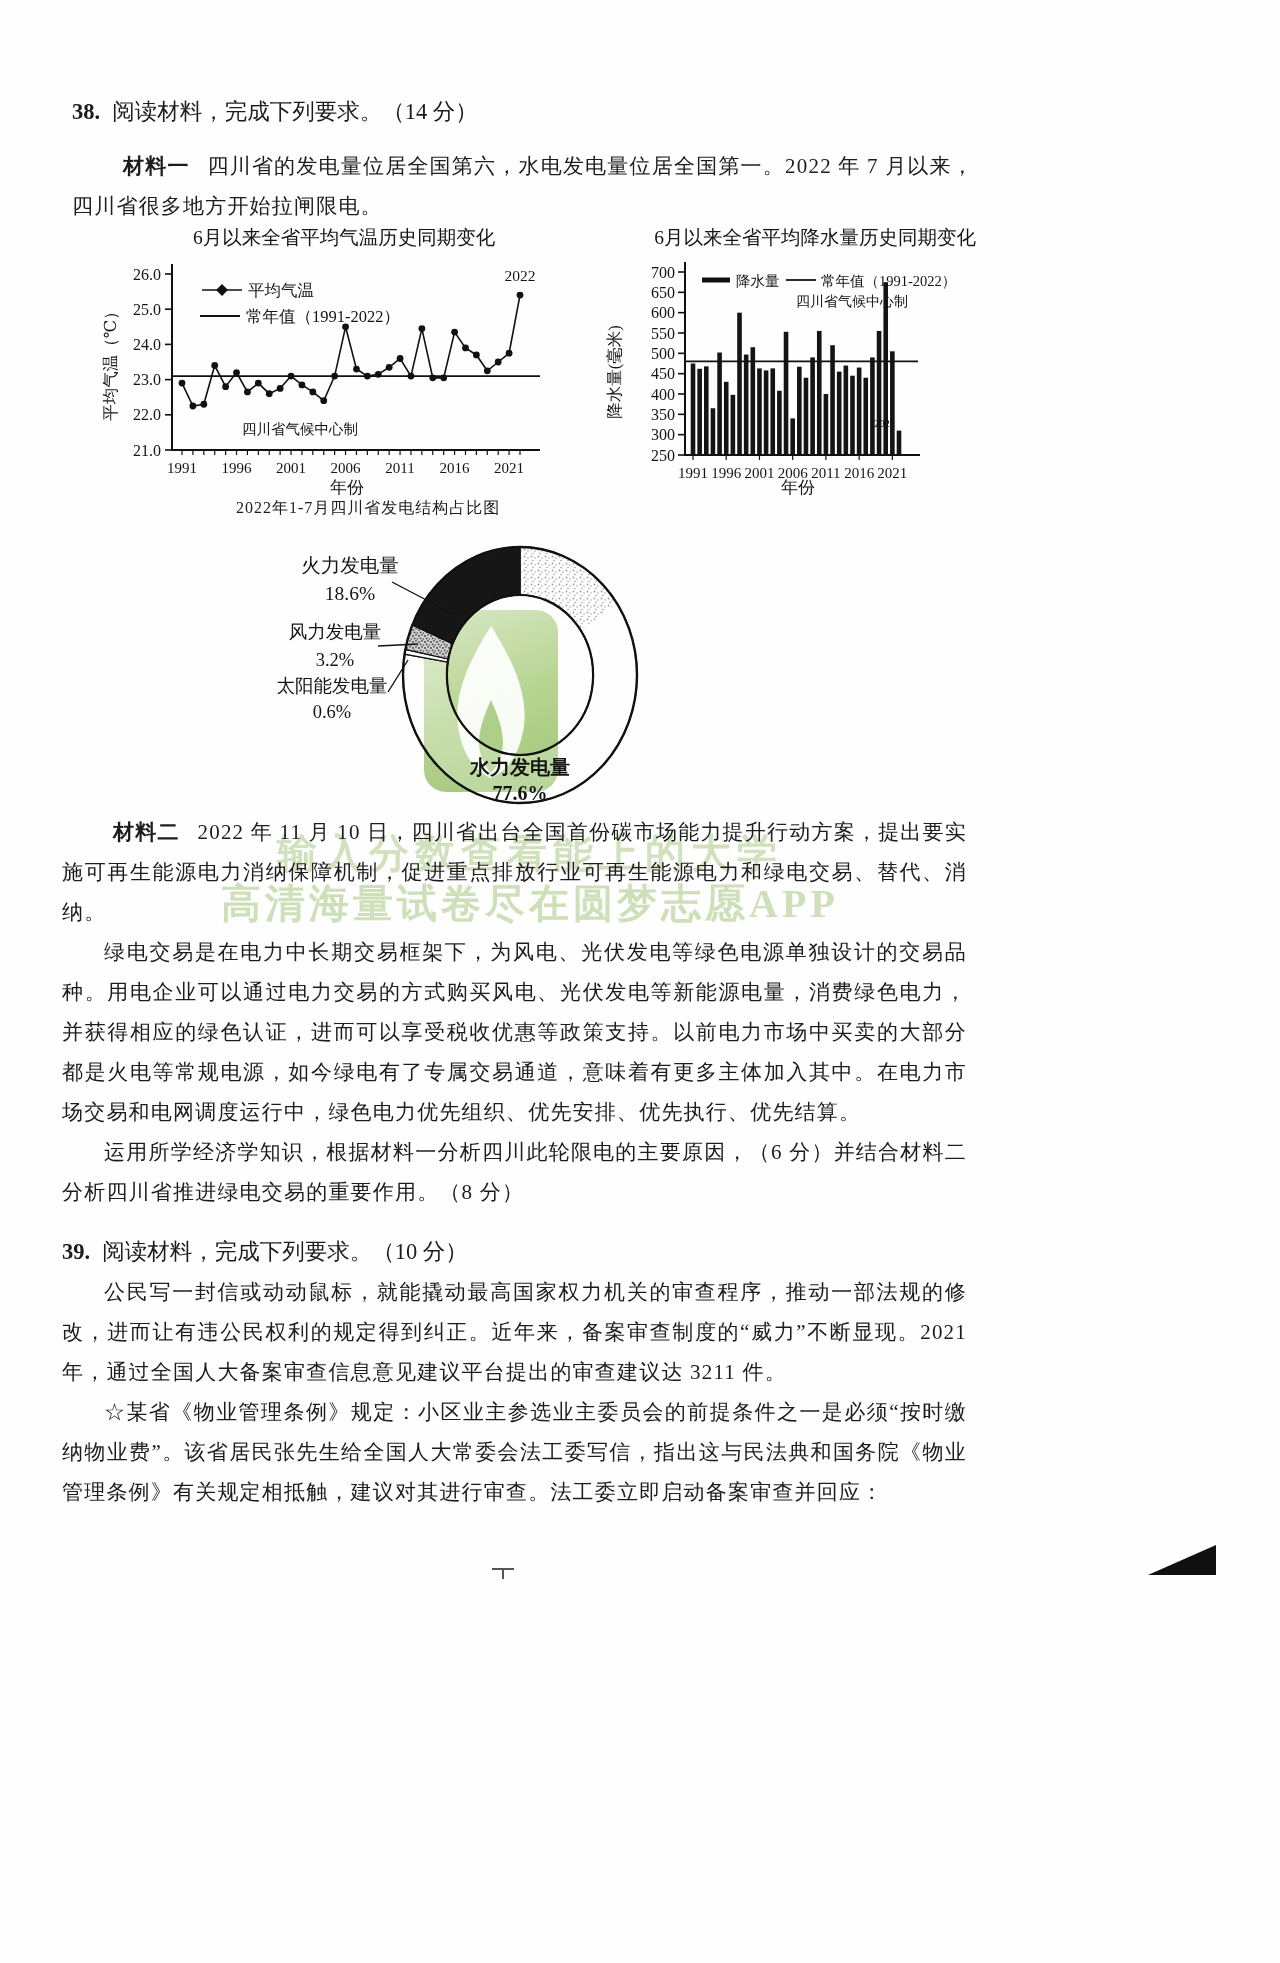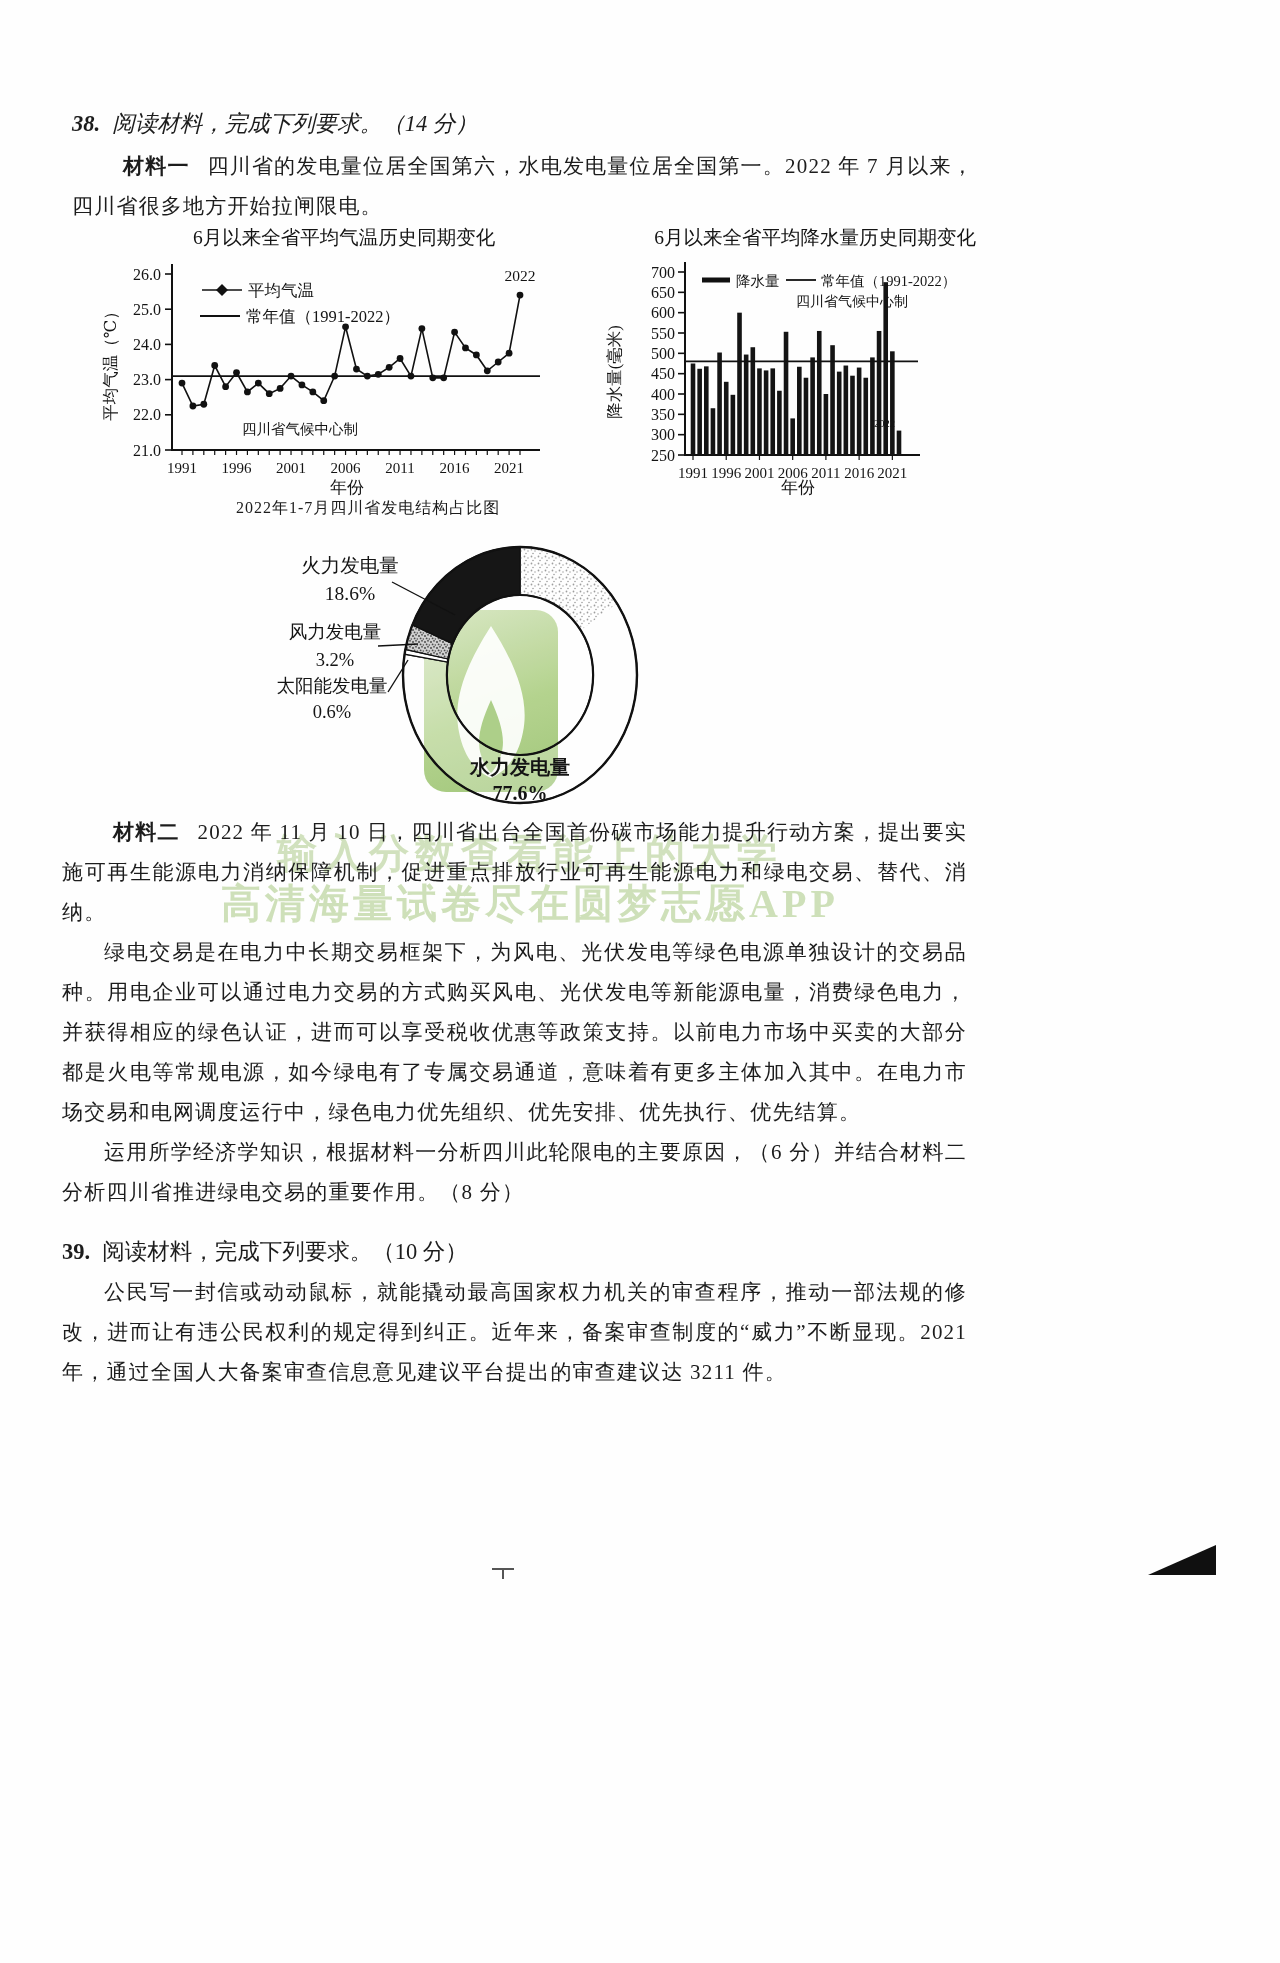--- a/index.html
+++ b/index.html
@@ -40,21 +40,21 @@
 
   <div id="logo-wm">
     <svg width="134" height="182" viewBox="0 0 134 182">
       <path d="M67 16 C44 52 28 88 35 122 C40 148 53 162 67 168 C81 162 94 148 99 122 C106 88 90 52 67 16 Z" fill="#ffffff" opacity="0.92"></path>
       <path d="M67 90 C57 112 52 130 57 145 C60 155 64 160 67 163 C70 160 74 155 77 145 C82 130 77 112 67 90 Z" fill="#a9cd83"></path>
     </svg>
   </div>
   <div class="wm-text" style="top:826px;font-size:40px;letter-spacing:6px;color:#aecb8a;">输入分数查看能上的大学</div>
   <div class="wm-text" style="top:876px;font-size:40px;letter-spacing:4px;color:#a8c882;">高清海量试卷尽在圆梦志愿APP</div>
 
-  <div class="qhead abs" style="left:72px;top:104px;width:905px;font-style:italic;">
+  <div class="qhead abs" style="left:72px;top:92px;width:905px;">
     <b>38.</b><span>阅读材料，完成下列要求。（14 分）</span>
   </div>
 
   <p class="para abs" style="left:72px;top:146px;width:902px;">
     <b>材料一</b><span>四川省的发电量位居全国第六，水电发电量位居全国第一。2022 年 7 月以来，四川省很多地方开始拉闸限电。</span>
   </p>
 
   <div class="chart-box" style="left:92px;top:222px;">
     <svg id="temp-chart" width="475" height="290" viewBox="0 0 475 290">
         <text x="252" y="22" text-anchor="middle" font-size="19.5">6月以来全省平均气温历史同期变化</text>
@@ -279,20 +279,21 @@
   <div id="textcol">
     <p class="para">
       <b>材料二</b><span>2022 年 11 月 10 日，四川省出台全国首份碳市场能力提升行动方案，提出要实施可再生能源电力消纳保障机制，促进重点排放行业可再生能源电力和绿电交易、替代、消纳。</span>
     </p>
     <p class="para">绿电交易是在电力中长期交易框架下，为风电、光伏发电等绿色电源单独设计的交易品种。用电企业可以通过电力交易的方式购买风电、光伏发电等新能源电量，消费绿色电力，并获得相应的绿色认证，进而可以享受税收优惠等政策支持。以前电力市场中买卖的大部分都是火电等常规电源，如今绿电有了专属交易通道，意味着有更多主体加入其中。在电力市场交易和电网调度运行中，绿色电力优先组织、优先安排、优先执行、优先结算。</p>
     <p class="para">运用所学经济学知识，根据材料一分析四川此轮限电的主要原因，（6 分）并结合材料二分析四川省推进绿电交易的重要作用。（8 分）</p>
     <div class="qhead" id="q39-head">
       <b>39.</b><span>阅读材料，完成下列要求。（10 分）</span>
     </div>
     <p class="para">公民写一封信或动动鼠标，就能撬动最高国家权力机关的审查程序，推动一部法规的修改，进而让有违公民权利的规定得到纠正。近年来，备案审查制度的“威力”不断显现。2021 年，通过全国人大备案审查信息意见建议平台提出的审查建议达 3211 件。</p>
+    <p class="para">☆某省《物业管理条例》规定：小区业主参选业主委员会的前提条件之一是必须“按时缴纳物业费”。该省居民张先生给全国人大常委会法工委写信，指出这与民法典和国务院《物业管理条例》有关规定相抵触，建议对其进行审查。法工委立即启动备案审查并回应：</p>
   </div>
 
 
   <div>
     <div class="regmark-h"></div>
     <div class="regmark-v"></div>
   </div>
   <div id="corner-triangle"></div>
 
 </div>

